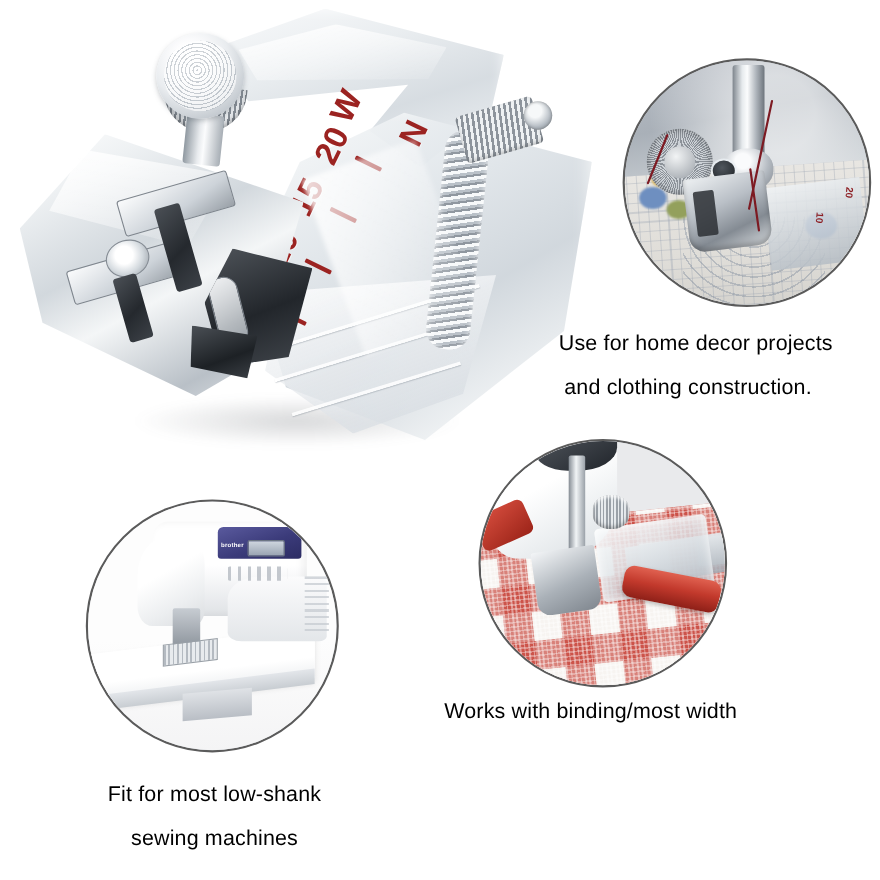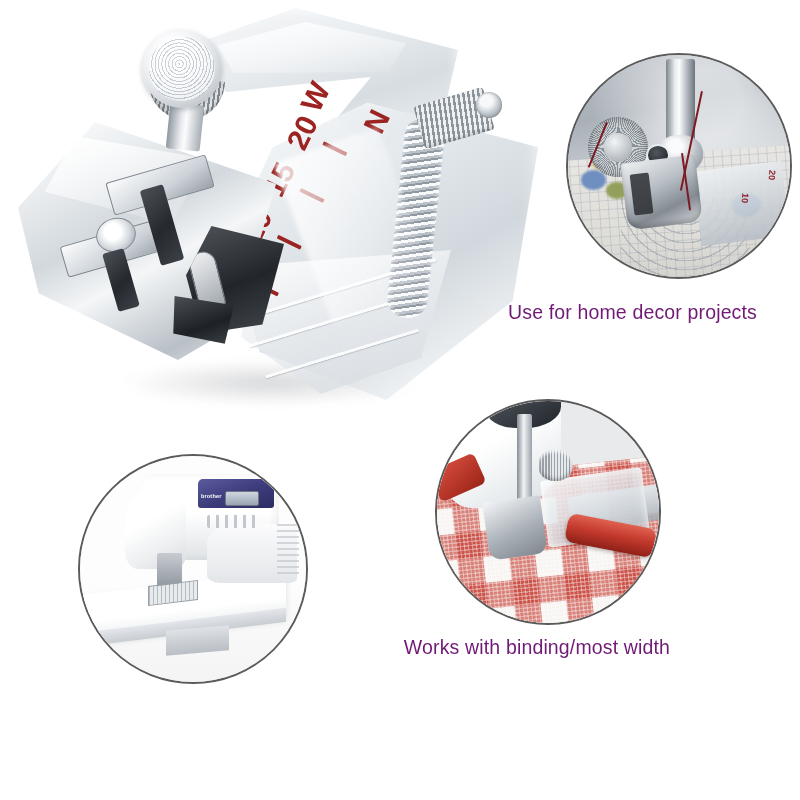--- a/index.html
+++ b/index.html
@@ -16,21 +16,21 @@
   #infographic {
     position: relative;
     width: 800px;
     height: 800px;
     background: #ffffff;
   }
 
   
   .caption {
     position: absolute;
-    color: #701a75;
+    color: #000000;
     font-family: "Liberation Sans", sans-serif;
     font-size: 19.5px;
     font-weight: 400;
     line-height: 40px;
     letter-spacing: 0.15px;
     white-space: nowrap;
   }
   .caption .ln { display: block; }
   .caption.c-right  { left: 508px; top: 292px; text-align: left; }
   .caption.c-right .ln:nth-child(2) { text-align: center; padding-right: 14px; }
@@ -567,20 +567,25 @@
       <span class="brother-logo">brother</span>
       <div class="mach-btns"></div>
       <div class="mach-head"></div>
       <div class="mach-needle-area"></div>
       <div class="mach-plate"></div>
     </div>
   </div>
 
   <div class="caption c-right">
     <span class="ln">Use for home decor projects</span>
+    <span class="ln">and clothing construction.</span>
   </div>
 
   <div class="caption c-mid">
     <span class="ln">Works with binding/most width</span>
   </div>
 
+  <div class="caption c-low">
+    <span class="ln">Fit for most low-shank</span>
+    <span class="ln">sewing machines</span>
+  </div>
 
 </div>
 
 </body></html>

